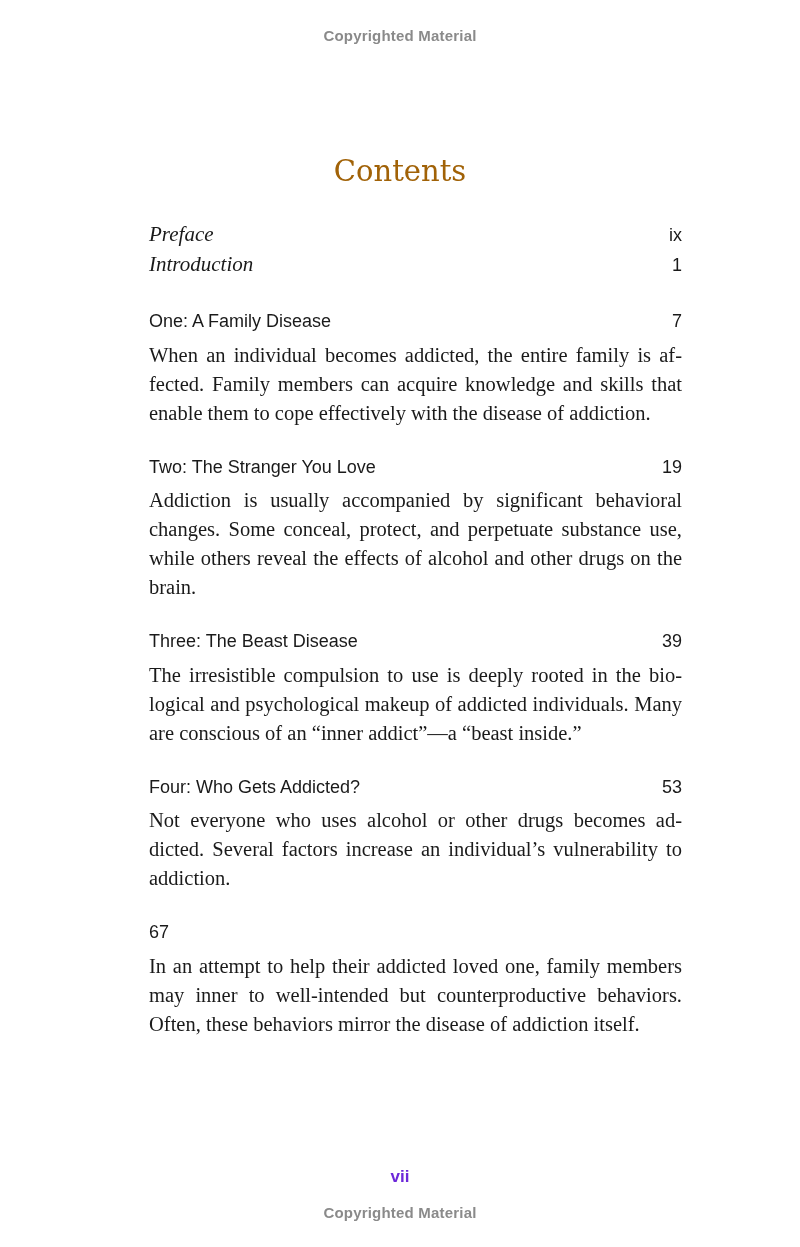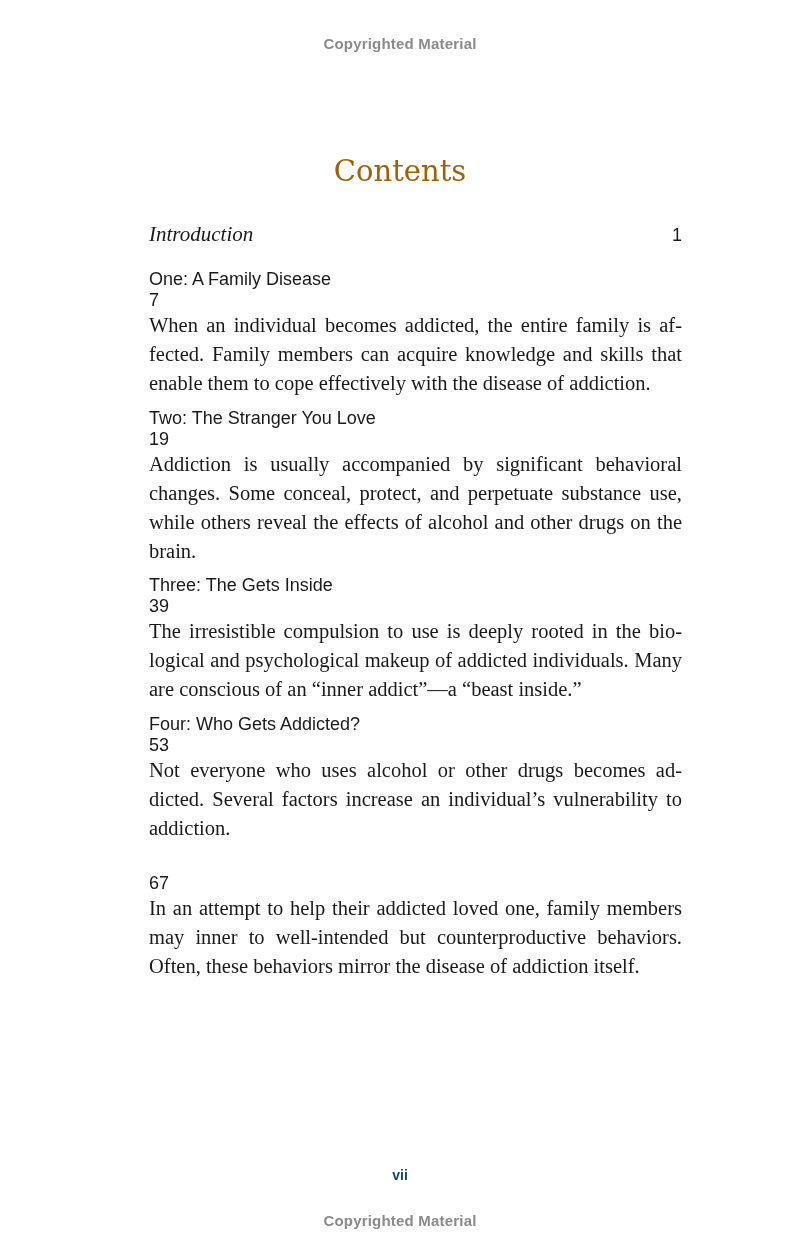--- a/index.html
+++ b/index.html
@@ -17,21 +17,20 @@
     .watermark {
       position: absolute;
       left: 0;
       width: 800px;
       text-align: center;
       font-family: "Liberation Sans", sans-serif;
       font-weight: bold;
       font-size: 15px;
       color: #8a8a8a;
       letter-spacing: 0.2px;
-      margin-top: 8px;
     }
     .watermark.top { top: 27px; }
     .watermark.bottom { top: 1204px; }
 
     .title {
       position: absolute;
       top: 154px;
       left: 0;
       width: 800px;
       text-align: center;
@@ -55,31 +54,30 @@
     .front-label {
       font-family: "Liberation Serif", serif;
       font-style: italic;
       font-size: 21px;
     }
     .page-num {
       font-family: "Liberation Sans", sans-serif;
       font-size: 18px;
     }
     .chapter {
-      margin-top: 22px;
+      margin-top: 29px;
     }
     .chapter.first {
       margin-top: 30px;
     }
     .chapter-head {
       display: flex;
-      justify-content: flex-end;
+      justify-content: space-between;
       align-items: baseline;
       height: 29.5px;
-      flex-direction: column;
     }
     .chapter-title {
       font-family: "Liberation Sans", sans-serif;
       font-size: 18px;
     }
     .chapter-desc {
       font-family: "Liberation Serif", serif;
       font-size: 20.5px;
       line-height: 29px;
       text-align: justify;
@@ -87,32 +85,36 @@
       hyphens: manual;
     }
     .folio {
       position: absolute;
       top: 1167px;
       left: 0;
       width: 800px;
       text-align: center;
       font-family: "Liberation Sans", sans-serif;
       font-weight: bold;
-      font-size: 14px;
-      color: #0c4a6e;
+      font-size: 17px;
+      color: #6d28d9;
     }
   </style>
 </head>
 <body>
 
 <div class="watermark top">Copyrighted Material</div>
 
 <h1 class="title" style="margin:0;font-weight:normal;">Contents</h1>
 
 <div class="toc">
+  <div class="front-row">
+    <span class="front-label">Preface</span>
+    <span class="page-num">ix</span>
+  </div>
   <div class="front-row">
     <span class="front-label">Introduction</span>
     <span class="page-num">1</span>
   </div>
 
   <div class="chapter first">
     <div class="chapter-head">
       <span class="chapter-title">One: A Family Disease</span>
       <span class="page-num">7</span>
     </div>
@@ -122,21 +124,21 @@
   <div class="chapter">
     <div class="chapter-head">
       <span class="chapter-title">Two: The Stranger You Love</span>
       <span class="page-num">19</span>
     </div>
     <p class="chapter-desc">Addiction is usually accompanied by significant behavioral changes. Some conceal, protect, and perpetuate substance use, while others reveal the effects of alcohol and other drugs on the brain.</p>
   </div>
 
   <div class="chapter">
     <div class="chapter-head">
-      <span class="chapter-title">Three: The Gets Inside</span>
+      <span class="chapter-title">Three: The Beast Disease</span>
       <span class="page-num">39</span>
     </div>
     <p class="chapter-desc">The irresistible compulsion to use is deeply rooted in the bio­logical and psychological makeup of addicted individuals. Many are conscious of an “inner addict”—a “beast inside.”</p>
   </div>
 
   <div class="chapter">
     <div class="chapter-head">
       <span class="chapter-title">Four: Who Gets Addicted?</span>
       <span class="page-num">53</span>
     </div>

